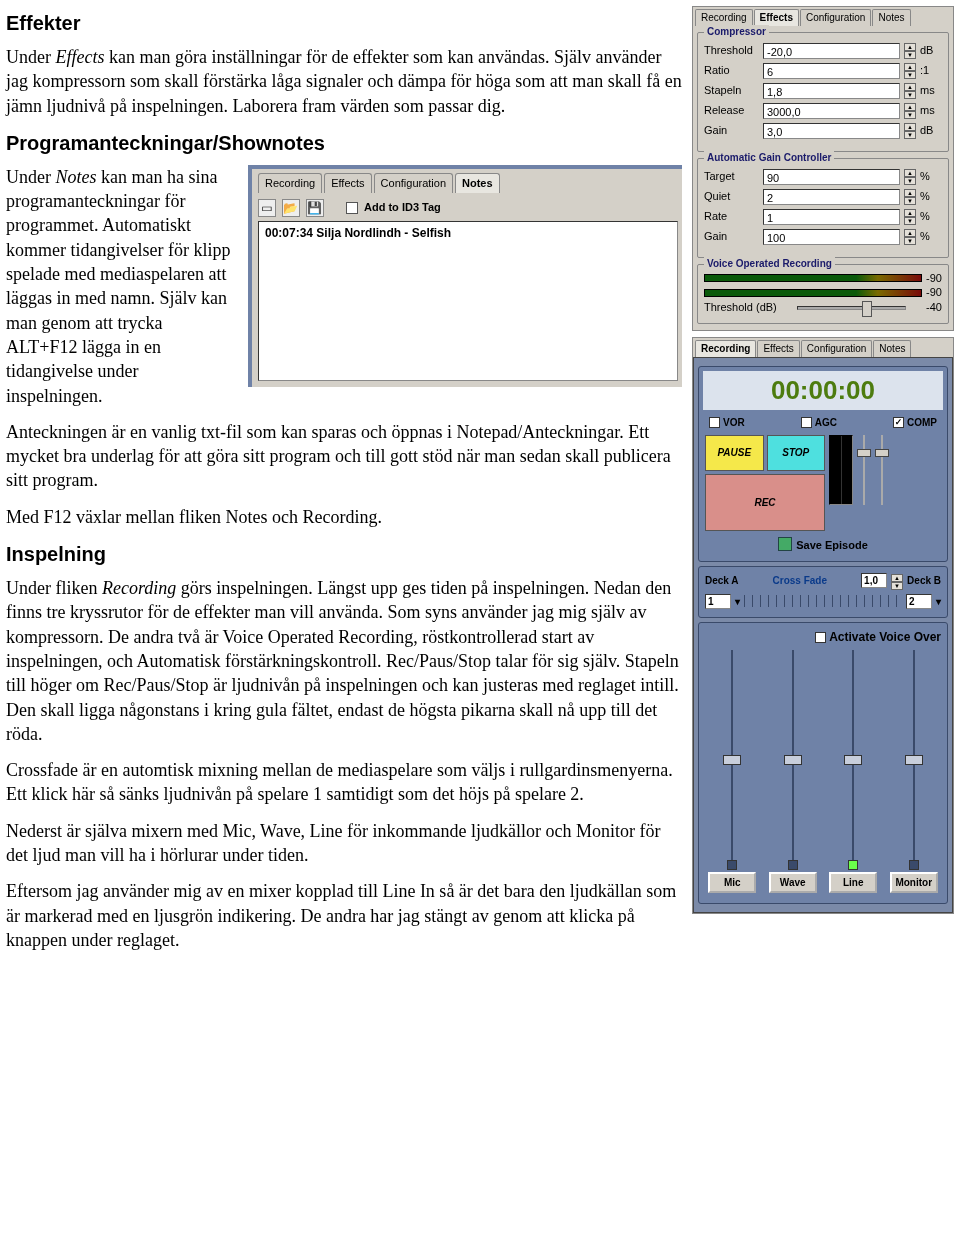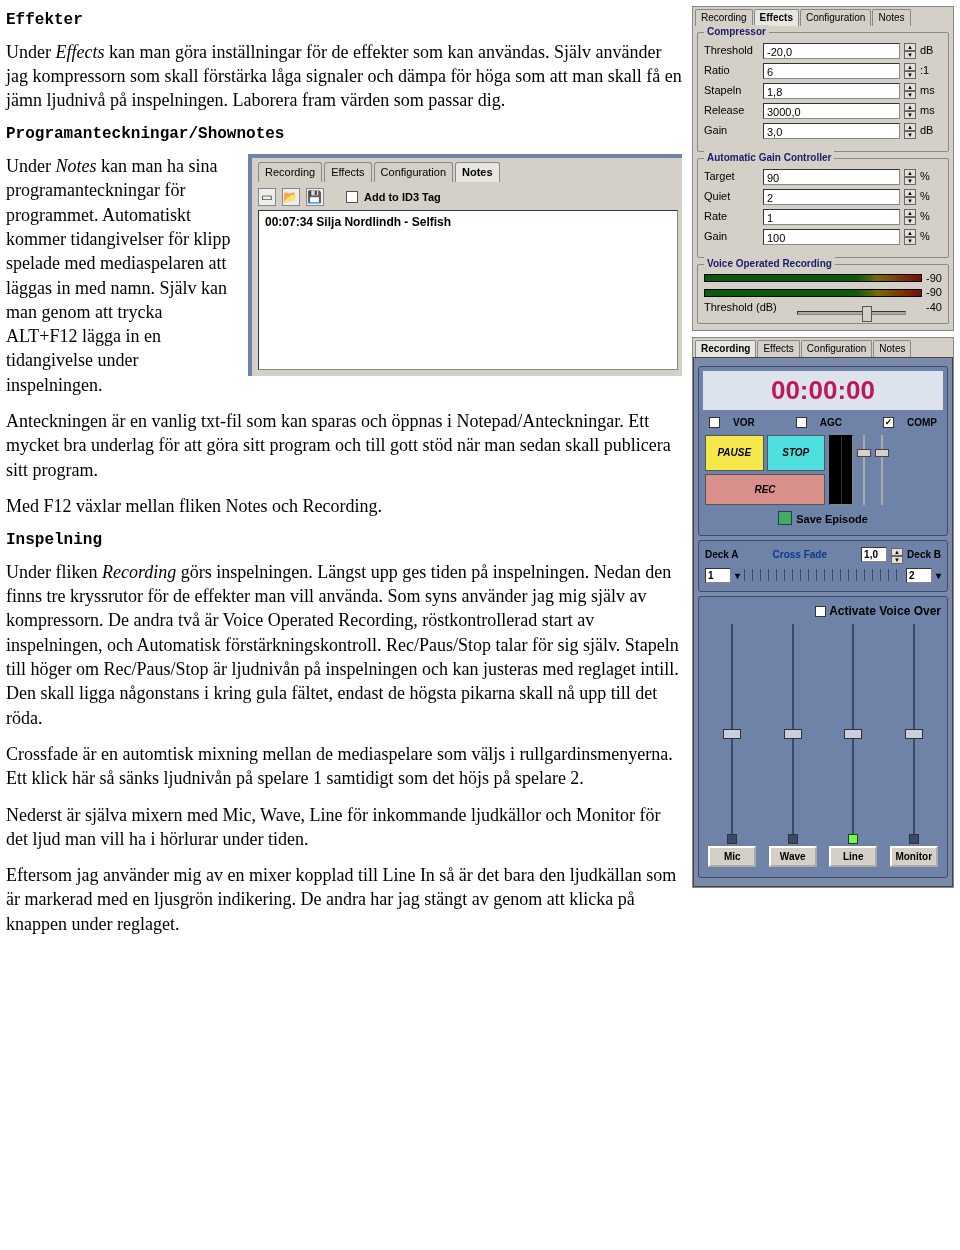--- a/index.html
+++ b/index.html
@@ -9,21 +9,21 @@
     font-family: "Times New Roman", serif;
     font-size: 18px;
     line-height: 1.35;
     background: #fff;
     width: 960px;
     color: #000;
   }
   .page { display: flex; gap: 10px; }
   .left { flex: 1 1 auto; max-width: 680px; }
   .right { flex: 0 0 262px; }
-  h2 { font-family: Liberation Mono, monospace; font-weight: bold; font-size: 16px; margin: 4px 0 8px 0; }
+  h2 { font-family: Liberation Sans, sans-serif; font-weight: bold; font-size: 20px; margin: 4px 0 8px 0; }
   p { margin: 0 0 12px 0; }
   .italic { font-style: italic; }
   .notes-row { display: flex; gap: 12px; align-items: flex-start; }
   .notes-row > .txt { flex: 0 0 230px; }
   .panel-gray {
     background: #d4d0c8;
     border-left: 4px solid #6f82a7;
     border-top: 4px solid #6f82a7;
     font-family: Tahoma, Arial, sans-serif;
     font-size: 11px;
@@ -107,21 +107,21 @@
     display:flex; flex-direction:column;
   }
   .spin div { flex:1; border:1px solid #666; font-size:6px; text-align:center; line-height:6px; background:#e4e0d8; }
   .param-unit { width: 22px; text-align:left; }
   .vor-bar {
     height: 8px;
     background: linear-gradient(to right, #0a5a0a 0%, #0a5a0a 70%, #7a6a00 80%, #7a0a0a 100%);
     border: 1px solid #000;
     margin: 2px 0;
   }
-  .slider-h { display:flex; align-items:flex-end; gap:20px; }
+  .slider-h { display:flex; align-items:center; gap:20px; }
   .slider-track-h {
     flex:1; height:4px; background:#aaa; border:1px inset #888; position:relative;
   }
   .slider-thumb-h {
     position:absolute; top:-6px; width:10px; height:16px; background:#d4d0c8; border:1px solid #555; left:60%;
   }
   
   .bluepanel {
     background: #7b8aa8;
     font-family: Tahoma, Arial, sans-serif;
@@ -134,33 +134,33 @@
     border: 1px solid #3a4a6a;
     border-radius: 3px;
     padding: 6px;
     margin: 4px 0;
   }
   .timer {
     text-align: center;
     font-family: Arial, sans-serif;
     font-size: 26px;
     font-weight: bold;
-    color: #be185d;
+    color: #4d7c0f;
     background: #dce3ed;
     margin: -2px -2px 4px -2px;
     padding: 2px 0;
   }
   .chk-row { display:flex; justify-content:space-between; padding: 2px 4px; }
-  .chk { display:flex; align-items:center; gap:13px; font-size:10px; font-weight:bold; color:#000;}
+  .chk { display:flex; align-items:center; gap:3px; font-size:10px; font-weight:bold; color:#000;}
   .chkmark { width:11px; height:11px; border:1px solid #333; background:#fff; font-size:9px; line-height:9px; text-align:center; }
   .rec-grid { display:flex; gap:4px; }
   .rec-btns { flex: 0 0 120px; display:grid; grid-template-columns: 1fr 1fr; gap:3px;font-style:italic; }
   .btn-pause { background:#f5e84a; border:1px solid #555; text-align:center; font-size:10px; font-weight:bold; padding:10px 0;}
   .btn-stop { background:#4ee0df; border:1px solid #555; text-align:center; font-size:10px; font-weight:bold; padding:10px 0;}
-  .btn-rec { grid-column: 1 / span 2; background:#d98f8a; border:1px solid #555; text-align:center; font-size:10px; font-weight:bold; padding:8px 0;}
+  .btn-rec { grid-column: 1 / span 2; background:#d98f8a; border:1px solid #555; text-align:center; font-size:10px; font-weight:bold; padding:21px 0;}
   .meter { flex:0 0 24px; background:#000; border:1px inset #333; position:relative; height:70px;}
   .meter::after{content:"";position:absolute;top:0;left:50%;width:1px;height:100%;background:#333;}
   .vslider { flex:0 0 14px; position:relative; height:70px; }
   .vslider-track{position:absolute;left:50%;top:0;width:2px;height:100%;background:#aaa;transform:translateX(-50%);}
   .vslider-thumb{position:absolute;left:50%;width:14px;height:8px;background:#d4d0c8;border:1px solid #444;transform:translateX(-50%);}
   .save-row { text-align:center; padding:6px 0 2px 0; font-size:11px; font-weight:bold; }
   .save-row .ficon{display:inline-block;width:14px;height:14px;background:#4a6;border:1px solid #244;vertical-align:-2px;margin-right:4px;}
   .deck-row { display:flex; align-items:center; gap:4px; font-size:10px; font-weight:bold; }
   .mini-input{width:26px;background:#fff;border:1px inset #888;font-size:10px;padding:0 2px;}
   .tickrow{flex:1;height:12px;background:repeating-linear-gradient(to right,#3a4a6a 0 1px,transparent 1px 8px);margin:4px 0;}

